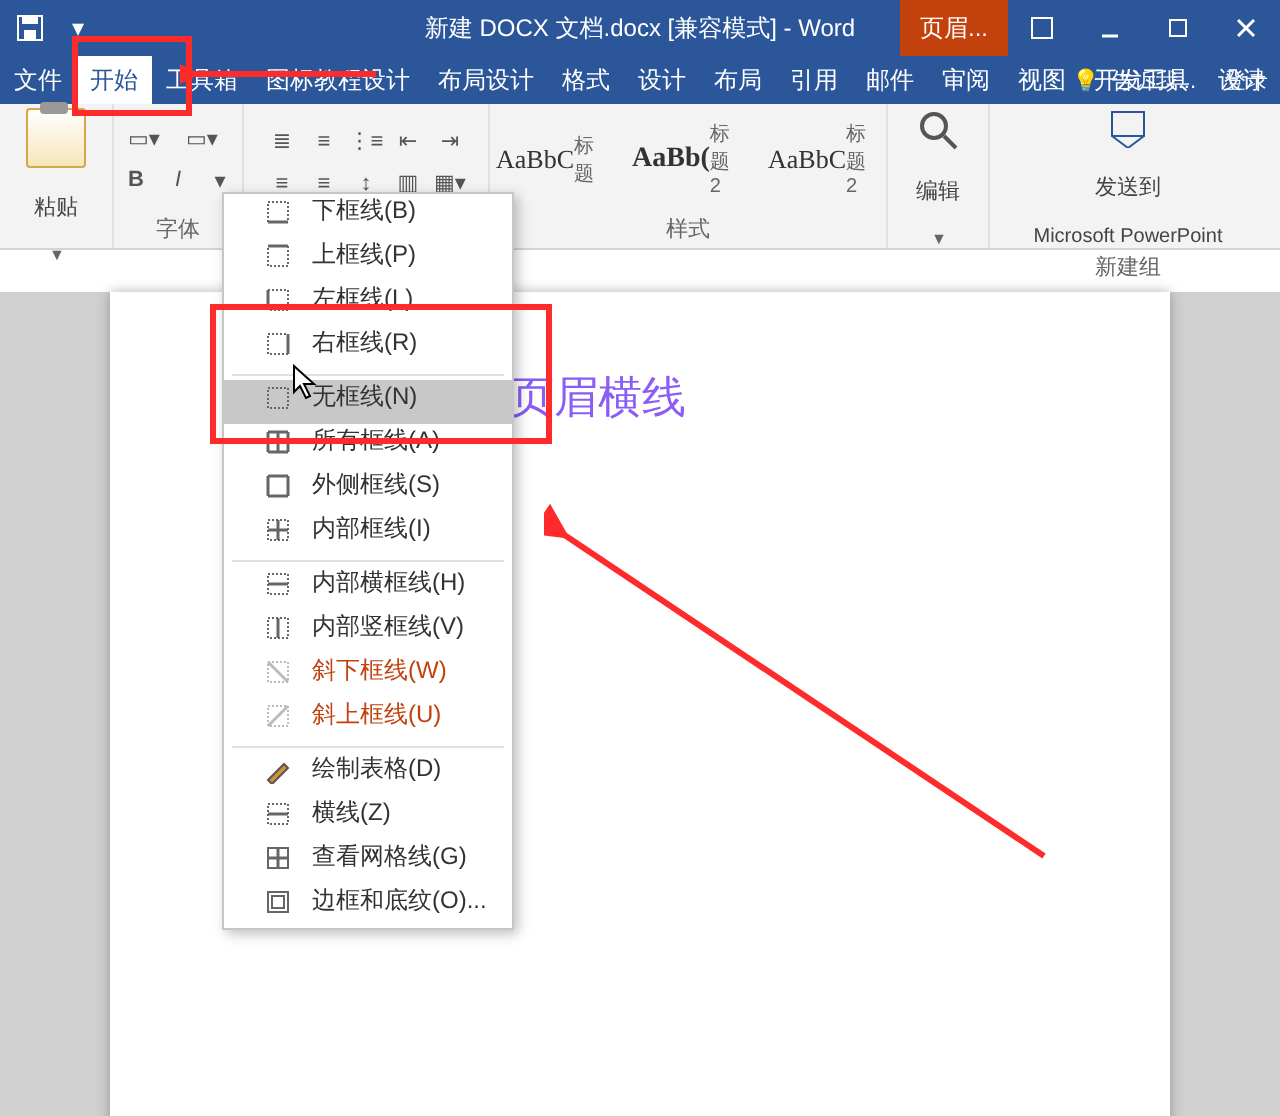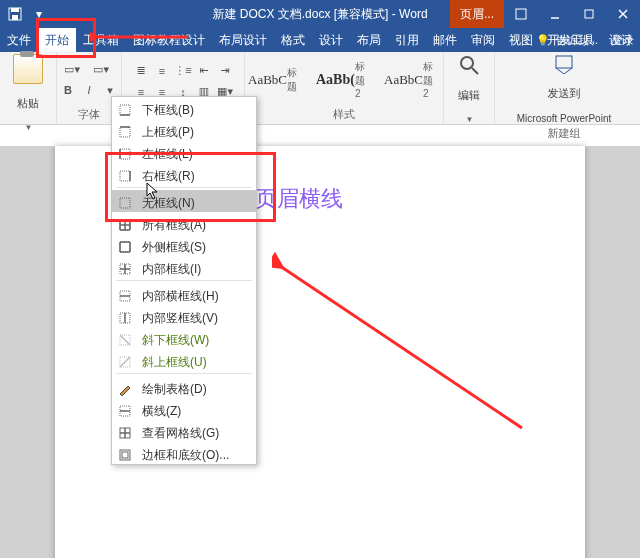--- a/index.html
+++ b/index.html
@@ -30,23 +30,23 @@
   .style-box{display:flex;flex-direction:row;align-items:center;justify-content:center;border:1px solid transparent;padding:2px 4px;cursor:pointer;width:56px}
   .style-preview{font-family:"Times New Roman",serif;color:#333}
   .style-name{font-size:10px;color:#666}
   .edit-icon{width:22px;height:22px}
   .below-ribbon{height:22px;background:#f3f3f3;display:flex;align-items:center;padding:0 6px;font-size:11px;color:#555;gap:6px}
   .doc-area{position:absolute;top:146px;left:0;right:0;bottom:0;background:#d0d0d0;display:flex;justify-content:center;padding-top:0}
   .page{width:530px;background:#fff;margin-top:0;box-shadow:0 0 6px rgba(0,0,0,.3);position:relative;height:460px}
   .page-text{position:absolute;top:38px;left:200px;font-size:22px;color:#8b5cf6;font-family:SimSun,serif}
   
   .dropdown{position:absolute;top:96px;left:111px;width:144px;background:#fff;border:1px solid #c6c6c6;box-shadow:2px 2px 6px rgba(0,0,0,.25);z-index:50}
-  .dd-item{display:flex;align-items:flex-end;height:22px;padding:0 8px 0 4px;gap:8px;cursor:pointer;font-size:12px;color:#333}
+  .dd-item{display:flex;align-items:flex-start;height:22px;padding:0 8px 0 18px;gap:8px;cursor:pointer;font-size:12px;color:#333}
   .dd-item.hover{background:#c8c8c8}
-  .dd-item.disabled{color:#4d7c0f;cursor:default}
+  .dd-item.disabled{color:#c2410c;cursor:default}
   .dd-sep{height:1px;background:#e1e1e1;margin:2px 4px}
   .dd-icon{width:18px;height:18px;display:flex;align-items:center;justify-content:center;flex-shrink:0}
   .dd-icon svg{width:14px;height:14px}
   
   .bicon rect{fill:none;stroke:#666;stroke-width:1}
   .bicon line{stroke:#666;stroke-width:1.5}
   .bicon.disabled rect,.bicon.disabled line{stroke:#bbb}
   
   .hl{position:absolute;border:3px solid #ff2a2a;z-index:80;pointer-events:none}
   .arrow-svg{position:absolute;z-index:85;pointer-events:none}

